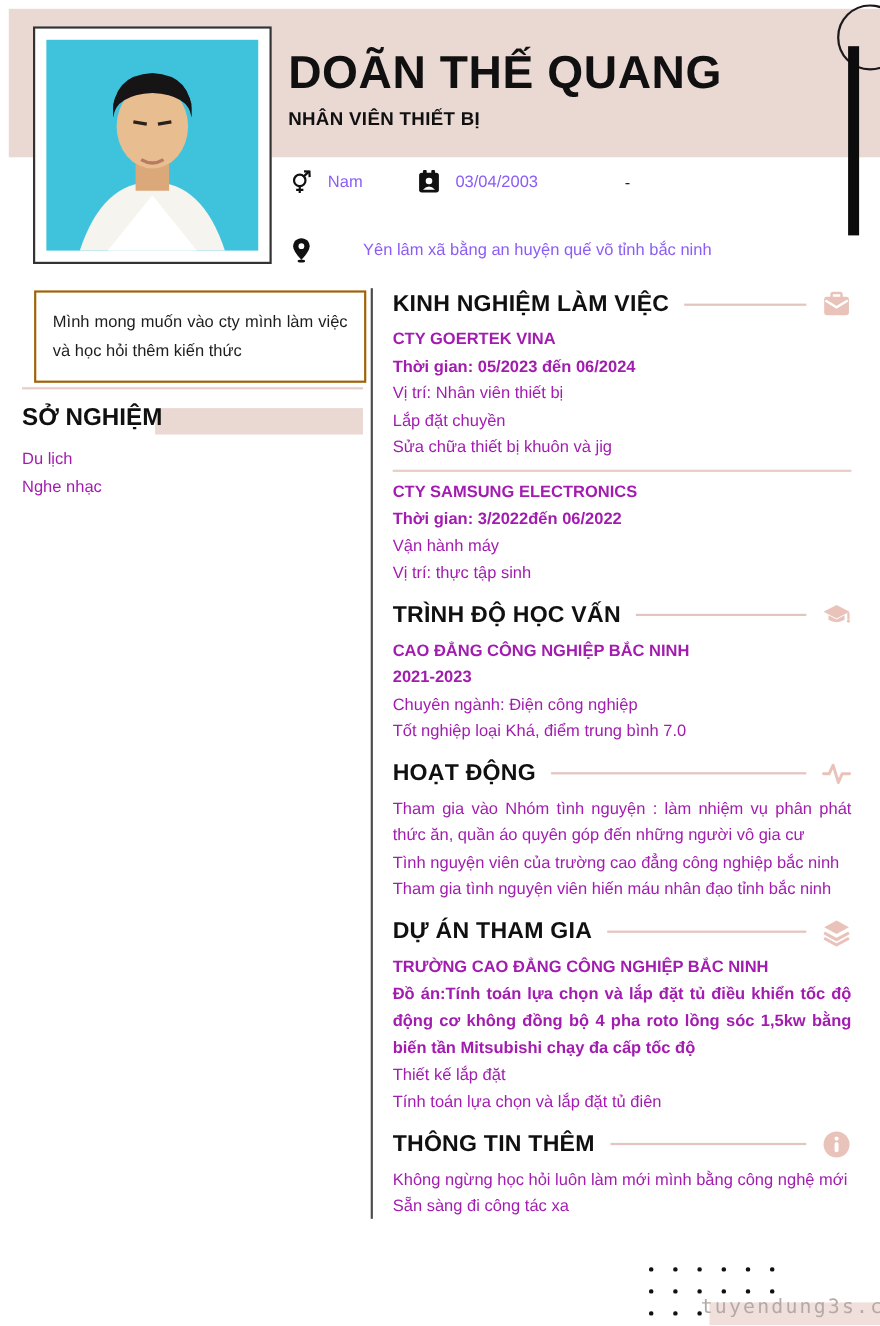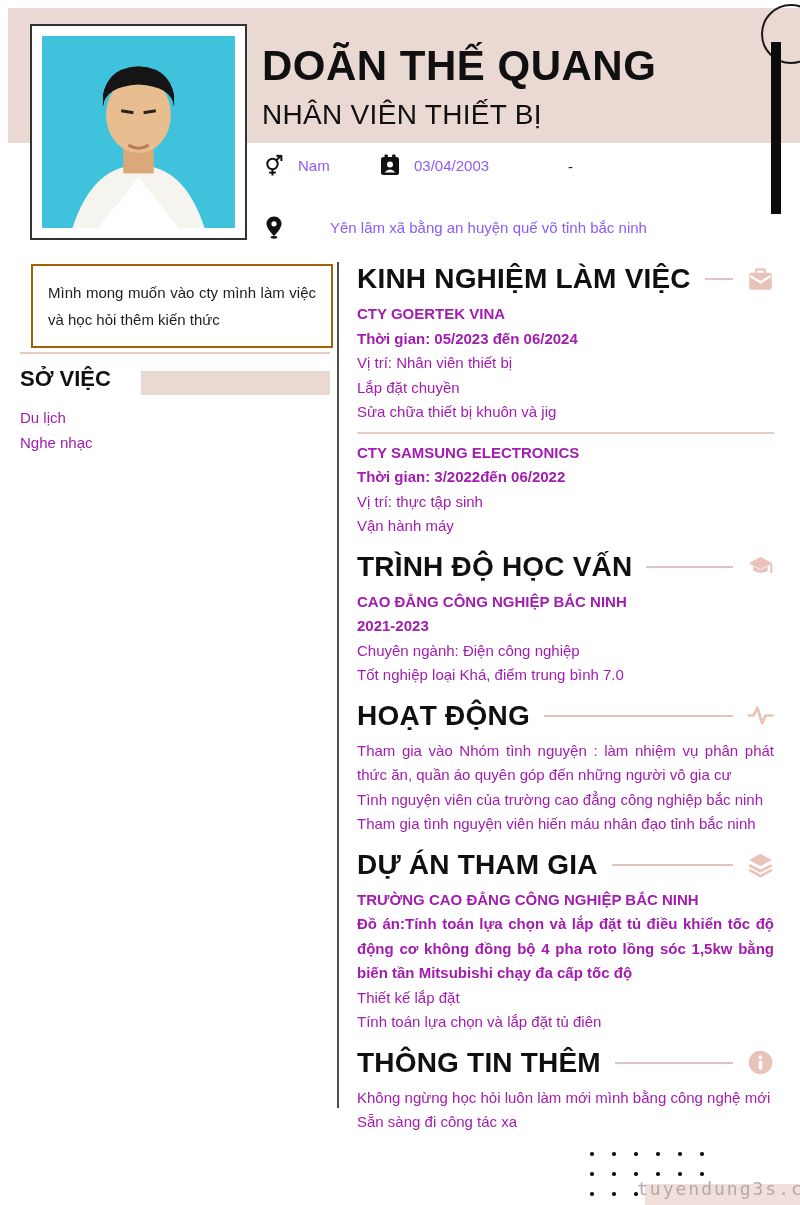--- a/index.html
+++ b/index.html
@@ -12,40 +12,40 @@
   
   .band { position:absolute; left:8px; top:8px; right:0; height:135px; background:#ead8d3; }
   .circle-deco { position:absolute; left:761px; top:4px; width:60px; height:60px;
     border:2px solid #1a1a1a; border-radius:50%; background:transparent; }
   .vbar { position:absolute; left:771px; top:42px; width:10px; height:172px; background:#0c0c0c; }
   .photo-frame { position:absolute; left:30px; top:24px; width:217px; height:216px;
     background:#ffffff; border:2px solid #333; padding:10px; }
   .photo-frame svg { display:block; width:100%; height:100%; }
   .name-block { position:absolute; left:262px; top:42px; color:#101010; }
   .name { font-size:42px; font-weight:700; letter-spacing:0.5px; line-height:48px; }
-  .job-title { font-size:28px; font-weight:400; margin-top:9px; letter-spacing:0.3px; }
+  .job-title { font-size:17px; font-weight:700; margin-top:9px; letter-spacing:0.3px; }
   .inforow { position:absolute; display:flex; align-items:center; gap:12px; font-size:15px; color:#8b5cf6; }
   .inforow .ic { width:24px; height:24px; flex:0 0 auto; }
   .inforow .ic svg { width:100%; height:100%; display:block; }
   .dash { position:absolute; left:568px; top:158px; font-size:15px; color:#222; }
   
   .objective-box { position:absolute; left:31px; top:264px; width:302px;
     border:2px solid #a16207; padding:13px 15px; font-size:15px; line-height:27px;
     text-align:justify; color:#1d1d1d; }
   .side-divider { position:absolute; left:20px; top:352px; width:310px; height:2px; background:#e8cdc7; }
   .hobbies-accent { position:absolute; left:141px; top:371px; width:189px; height:24px; background:#ead8d3; }
   .hobbies-title { position:absolute; left:20px; top:366px; font-size:22px; font-weight:700; color:#101010; }
   .hobby-list { position:absolute; left:20px; top:406px; font-size:15px; line-height:26px; }
   
   .vsep { position:absolute; left:337px; top:262px; width:2px; height:846px; background:#4d4d4d; }
   
   .main { position:absolute; left:357px; top:260px; width:417px; }
   .sec { margin-bottom:9px; }
   .sec-head { display:flex; align-items:center; gap:14px; padding:3px 0 7px; }
-  .sec-head h2 { font-size:28px; font-weight:700; color:#101010; letter-spacing:0.2px; white-space:nowrap; }
+  .sec-head h2 { font-size:21px; font-weight:700; color:#101010; letter-spacing:0.2px; white-space:nowrap; }
   .rule { flex:1; height:2px; background:#e3c4be; }
   .sec-icon { width:27px; height:27px; flex:0 0 auto; }
   .sec-icon svg { width:100%; height:100%; display:block; }
   .line { font-size:15px; line-height:24.5px; color:#a21caf; }
   .b { font-weight:700; }
   .just { text-align:justify; }
   .jdiv { height:2px; background:#e8cdc7; margin:7px 0; }
   
   .dots { position:absolute; left:590px; top:1152px; display:grid;
     grid-template-columns:repeat(6,22px); grid-auto-rows:20px; }
@@ -119,21 +119,21 @@
       </svg>
     </span>
     <span>Yên lâm xã bằng an huyện quế võ tỉnh bắc ninh</span>
   </div>
 
   <div class="objective-box">
     <span>Mình mong muốn vào cty mình làm việc và học hỏi thêm kiến thức</span>
   </div>
   <div class="side-divider"></div>
   <div class="hobbies-accent"></div>
-  <div class="hobbies-title">SỞ VIỆC</div>
+  <div class="hobbies-title">SỞ NGHIỆM</div>
   <div class="hobby-list">
     <div class="line">Du lịch</div>
     <div class="line">Nghe nhạc</div>
   </div>
 
   <div class="vsep"></div>
 
   <div class="main">
 
     <div class="sec">
@@ -149,22 +149,22 @@
         </span>
       </div>
       <div class="line b">CTY GOERTEK VINA</div>
       <div class="line b">Thời gian: 05/2023 đến 06/2024</div>
       <div class="line">Vị trí: Nhân viên thiết bị</div>
       <div class="line">Lắp đặt chuyền</div>
       <div class="line">Sửa chữa thiết bị khuôn và jig</div>
       <div class="jdiv"></div>
       <div class="line b">CTY SAMSUNG ELECTRONICS</div>
       <div class="line b">Thời gian: 3/2022đến 06/2022</div>
+      <div class="line">Vận hành máy</div>
       <div class="line">Vị trí: thực tập sinh</div>
-      <div class="line">Vận hành máy</div>
     </div>
 
     <div class="sec">
       <div class="sec-head">
         <h2>TRÌNH ĐỘ HỌC VẤN</h2>
         <div class="rule"></div>
         <span class="sec-icon">
           <svg viewBox="0 0 24 24" fill="#e9c2b9">
             <polygon points="12,3.5 1.5,9 12,14.5 22.5,9"></polygon>
             <path d="M5.5 11.8 V15.5 Q12 19.5 18.5 15.5 V11.8 L12 15.2 Z"></path>

